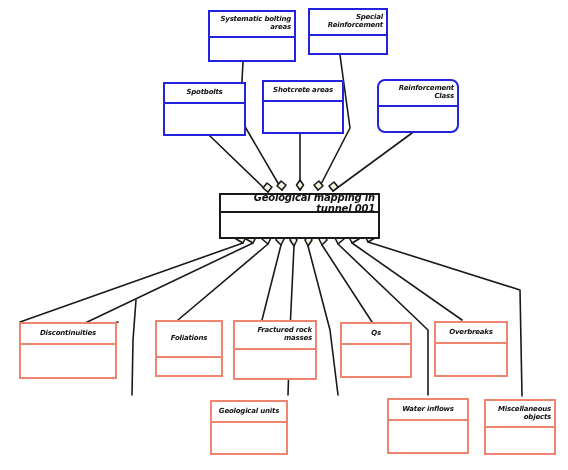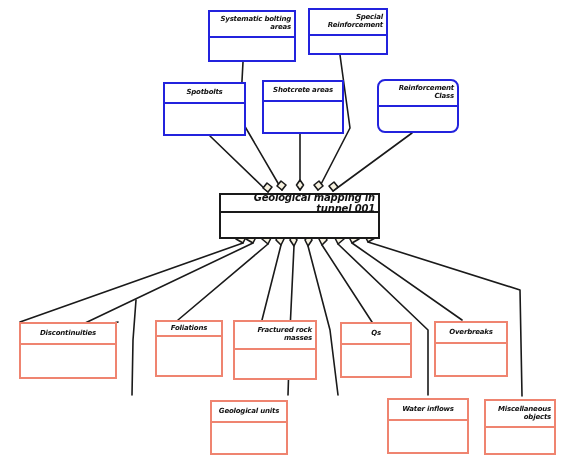--- a/index.html
+++ b/index.html
@@ -150,21 +150,21 @@
     <div class="title t11" style="height:18px;">Geological mapping in tunnel 001</div>
     <div class="body"></div>
   </div>
 
   <div class="node orange" style="left:19px; top:322px; width:98px; height:57px;">
     <div class="title t10" style="height:21px;">Discontinuities</div>
     <div class="body"></div>
   </div>
 
   <div class="node orange" style="left:155px; top:320px; width:68px; height:57px;">
-    <div class="title t10" style="height:15px;">Foliations</div>
+    <div class="title t10" style="height:36px;">Foliations</div>
     <div class="body"></div>
   </div>
 
   <div class="node orange" style="left:233px; top:320px; width:84px; height:60px;">
     <div class="title t10" style="height:28px;">Fractured rock masses</div>
     <div class="body"></div>
   </div>
 
   <div class="node orange" style="left:340px; top:322px; width:72px; height:56px;">
     <div class="title t10" style="height:21px;">Qs</div>

